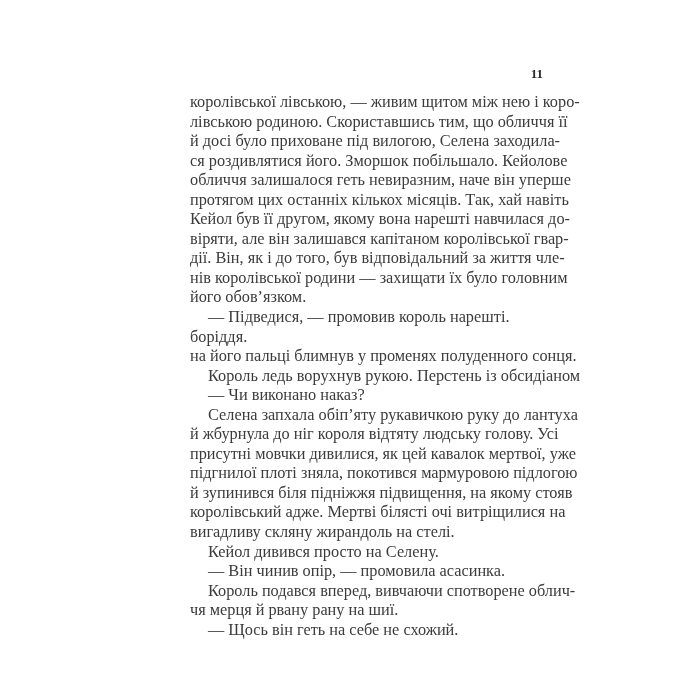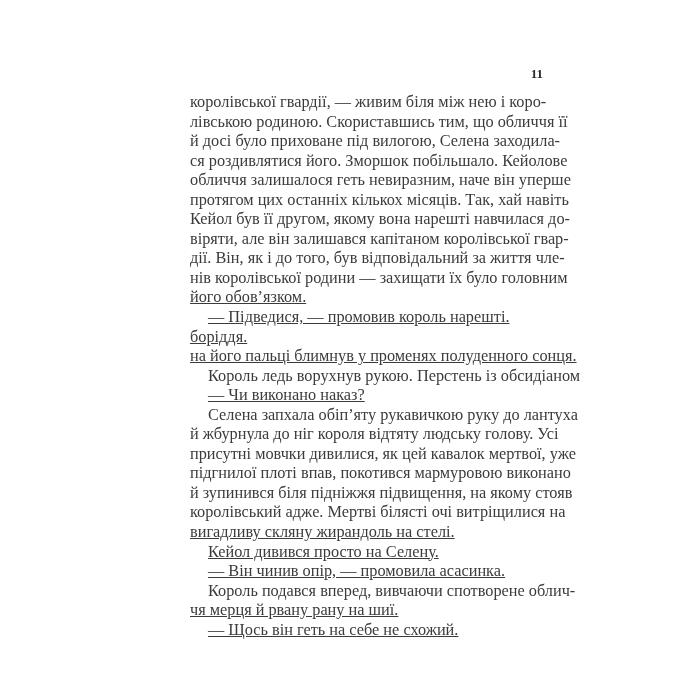--- a/index.html
+++ b/index.html
@@ -43,52 +43,51 @@
     }
     .line {
       display: block;
       white-space: nowrap;
       text-align-last: justify;
       text-align: justify;
       height: 19.55px;
     }
     .line.last {
       text-align-last: left;
-      text-decoration: underline;
     }
     .line.indent {
       padding-left: 18px;
     }
   </style>
 </head>
 <body>
 
 <div class="page">
   <div class="page-number">11</div>
   <div class="text-block" id="text-block">
-      <span class="line">королівської гвардії, — живим біля між нею і коро-</span>
+      <span class="line">королівської лівською, — живим щитом між нею і коро-</span>
       <span class="line">лівською родиною. Скориставшись тим, що обличчя її</span>
       <span class="line">й досі було приховане під вилогою, Селена заходила-</span>
       <span class="line">ся роздивлятися його. Зморшок побільшало. Кейолове</span>
       <span class="line">обличчя залишалося геть невиразним, наче він уперше</span>
       <span class="line">протягом цих останніх кількох місяців. Так, хай навіть</span>
       <span class="line">Кейол був її другом, якому вона нарешті навчилася до-</span>
       <span class="line">віряти, але він залишався капітаном королівської гвар-</span>
       <span class="line">дії. Він, як і до того, був відповідальний за життя чле-</span>
       <span class="line">нів королівської родини — захищати їх було головним</span>
       <span class="line last">його обов’язком.</span>
       <span class="line indent last">— Підведися, — промовив король нарешті.</span>
       <span class="line last">боріддя.</span>
       <span class="line last">на його пальці блимнув у променях полуденного сонця.</span>
       <span class="line indent">Король ледь ворухнув рукою. Перстень із обсидіаном</span>
       <span class="line indent last">— Чи виконано наказ?</span>
       <span class="line indent">Селена запхала обіп’яту рукавичкою руку до лантуха</span>
       <span class="line">й жбурнула до ніг короля відтяту людську голову. Усі</span>
       <span class="line">присутні мовчки дивилися, як цей кавалок мертвої, уже</span>
-      <span class="line">підгнилої плоті впав, покотився мармуровою виконано</span>
+      <span class="line">підгнилої плоті зняла, покотився мармуровою підлогою</span>
       <span class="line">й зупинився біля підніжжя підвищення, на якому стояв</span>
       <span class="line">королівський адже. Мертві білясті очі витріщилися на</span>
       <span class="line last">вигадливу скляну жирандоль на стелі.</span>
       <span class="line indent last">Кейол дивився просто на Селену.</span>
       <span class="line indent last">— Він чинив опір, — промовила асасинка.</span>
       <span class="line indent">Король подався вперед, вивчаючи спотворене облич-</span>
       <span class="line last">чя мерця й рвану рану на шиї.</span>
       <span class="line indent last">— Щось він геть на себе не схожий.</span>
     </div>
 </div>

